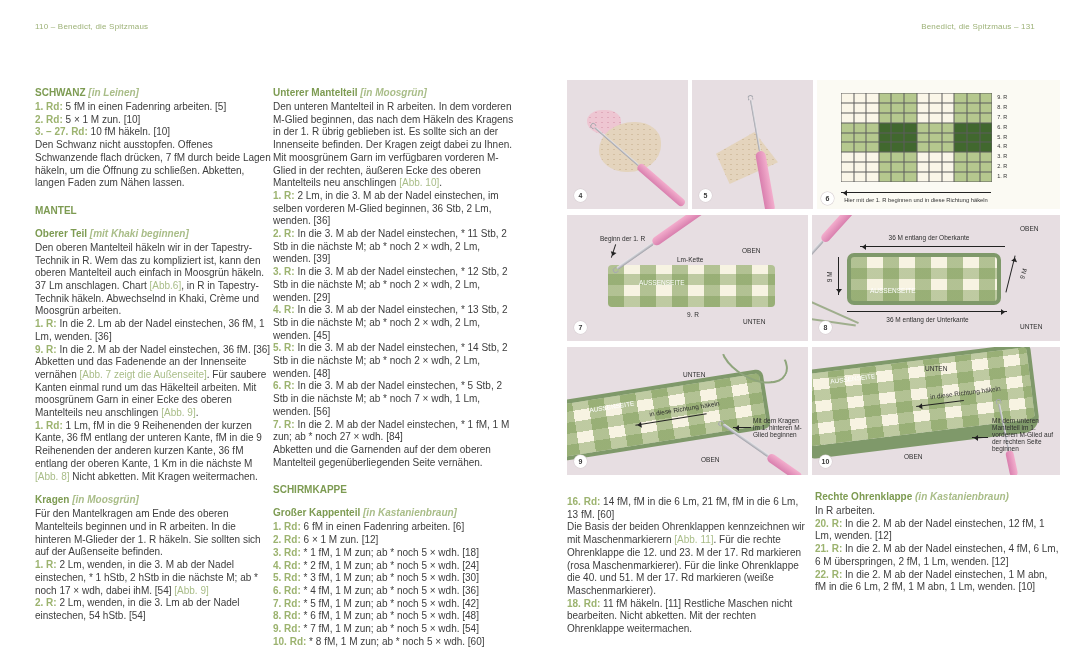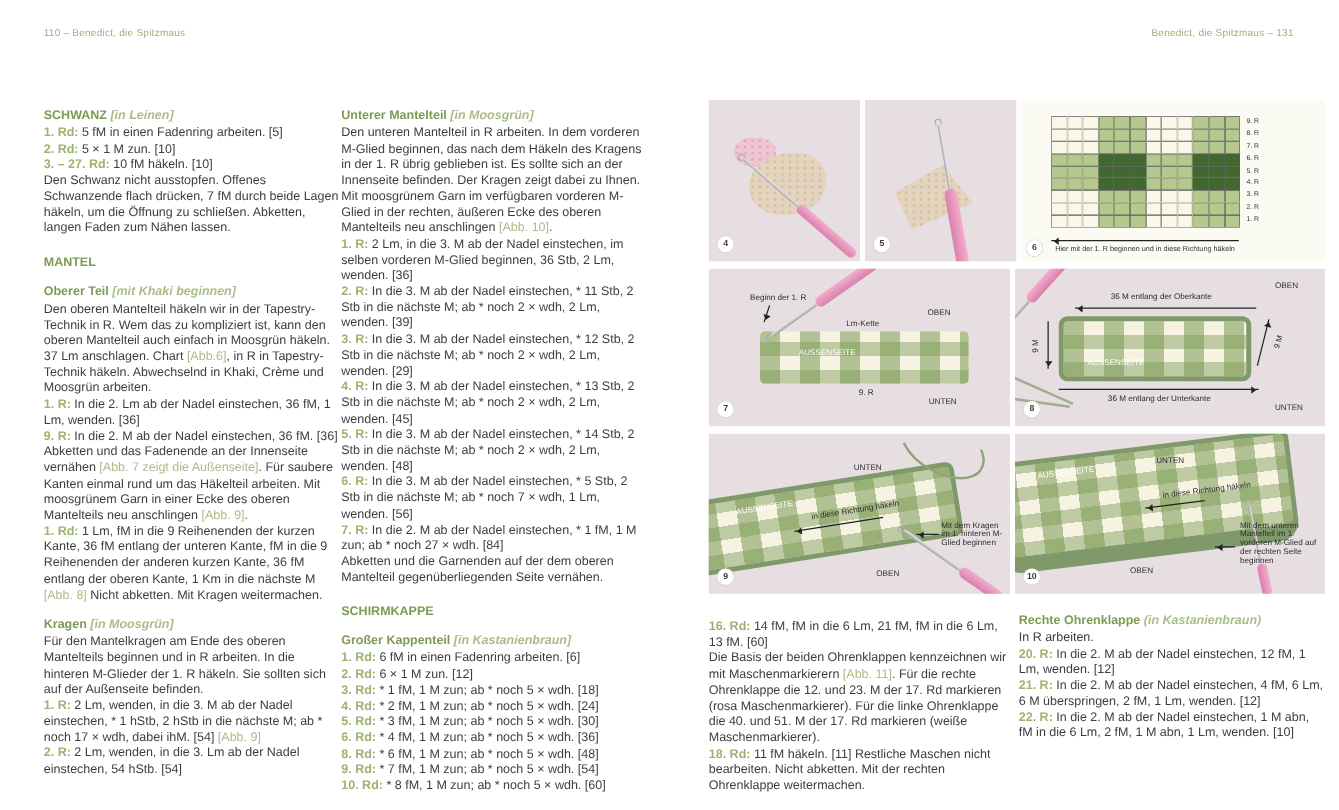--- a/index.html
+++ b/index.html
@@ -140,20 +140,21 @@
         <h3><span>SCHIRMKAPPE</span></h3>
       </section>
       <section>
         <h3><span>Großer Kappenteil</span><span class="note"> [in Kastanienbraun]</span></h3>
         <div class="ln"><span class="pre">1. Rd:</span><span> 6 fM in einen Fadenring arbeiten. [6]</span></div>
         <div class="ln"><span class="pre">2. Rd:</span><span> 6 × 1 M zun. [12]</span></div>
         <div class="ln"><span class="pre">3. Rd:</span><span> * 1 fM, 1 M zun; ab * noch 5 × wdh. [18]</span></div>
         <div class="ln"><span class="pre">4. Rd:</span><span> * 2 fM, 1 M zun; ab * noch 5 × wdh. [24]</span></div>
         <div class="ln"><span class="pre">5. Rd:</span><span> * 3 fM, 1 M zun; ab * noch 5 × wdh. [30]</span></div>
         <div class="ln"><span class="pre">6. Rd:</span><span> * 4 fM, 1 M zun; ab * noch 5 × wdh. [36]</span></div>
+        <div class="ln"><span class="pre">7. Rd:</span><span> * 5 fM, 1 M zun; ab * noch 5 × wdh. [42]</span></div>
         <div class="ln"><span class="pre">8. Rd:</span><span> * 6 fM, 1 M zun; ab * noch 5 × wdh. [48]</span></div>
         <div class="ln"><span class="pre">9. Rd:</span><span> * 7 fM, 1 M zun; ab * noch 5 × wdh. [54]</span></div>
         <div class="ln"><span class="pre">10. Rd:</span><span> * 8 fM, 1 M zun; ab * noch 5 × wdh. [60]</span></div>
       </section>
     </div>
 
   <div class="photos">
 
     <figure class="panel p4">
       <div class="blob pinkbit" style="left:20px;top:30px;width:34px;height:24px;"></div>

